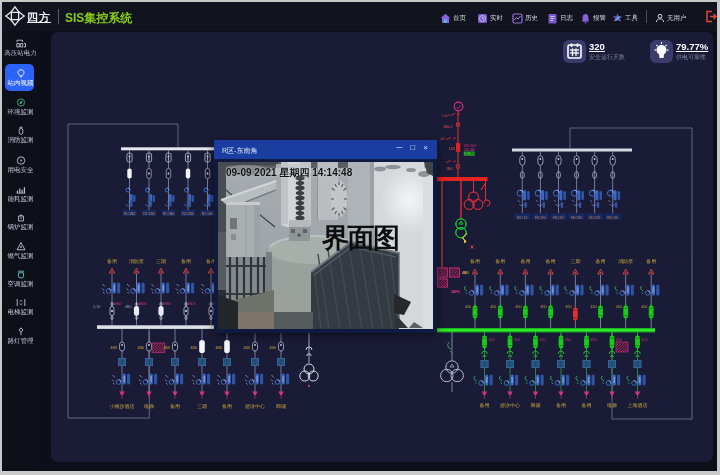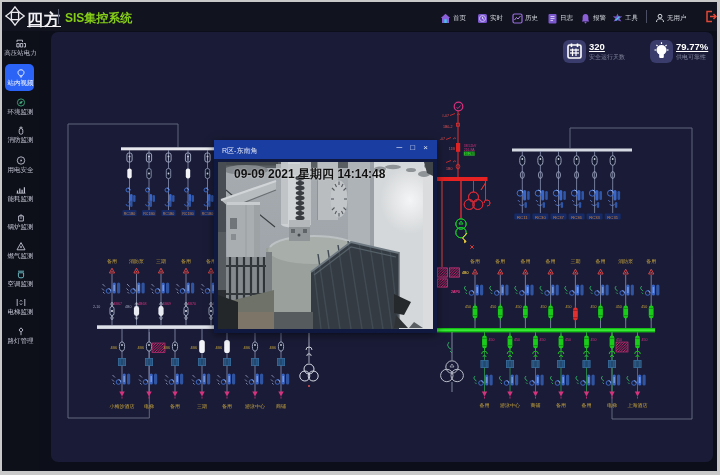--- a/index.html
+++ b/index.html
@@ -1,21 +1,21 @@
 <!DOCTYPE html>
 <html><head>
 <meta charset="utf-8">
 <style>
   html,body{margin:0;padding:0;}
   body{width:720px;height:475px;background:#c9c9c9;font-family:"Liberation Sans",sans-serif;overflow:hidden;position:relative;}
   #app{position:absolute;left:2px;top:2px;width:715px;height:469px;background:#0c0e19;overflow:hidden;}
   
   #nav{position:absolute;left:0;top:0;width:715px;height:29px;background:#11131e;}
   .logo{position:absolute;left:3px;top:4px;width:20px;height:20px;}
-  .brand{position:absolute;left:25px;top:8px;color:#f0f0f4;font-size:16px;font-weight:bold;letter-spacing:1px;text-decoration:underline;}
+  .brand{position:absolute;left:25px;top:8px;color:#f0f0f4;font-size:11px;font-weight:bold;letter-spacing:1px;text-decoration:underline;}
   .navsep{position:absolute;left:56px;top:7px;width:1px;height:15px;background:#555a6e;}
   .apptitle{position:absolute;left:63px;top:8px;color:#84cc16;font-size:12px;font-weight:bold;}
   .mitem{position:absolute;top:9px;height:13px;color:#d8dae2;font-size:6.5px;line-height:13px;}
   .mitem .ic{display:inline-block;vertical-align:middle;margin-right:2px;}
   .msep{position:absolute;left:644px;top:8px;width:1px;height:13px;background:#4a4f63;}
   
   #side{position:absolute;left:0;top:29px;width:37px;height:440px;background:#0d0f19;}
   .sitem{position:absolute;left:0;width:37px;text-align:center;color:#c3c6d2;font-size:6.5px;}
   .sitem .sic{display:block;margin:0 auto 1px auto;width:10px;height:9px;}
   .sel{position:absolute;left:3px;top:33px;width:29px;height:27px;background:#2a63f6;border-radius:5px;}
@@ -24,21 +24,21 @@
   .stat{position:absolute;top:38px;height:24px;}
   .static{position:absolute;width:23px;height:23px;background:#3a3c6b;border-radius:6px;}
   .statv{position:absolute;left:26px;top:1px;color:#ffffff;font-size:9.5px;font-weight:bold;text-decoration:underline;}
   .statl{position:absolute;left:26px;top:13px;color:#84879e;font-size:6px;white-space:nowrap;}
   
   #win{position:absolute;left:212px;top:138px;width:223px;height:193px;background:#101a40;box-shadow:0 2px 8px rgba(0,0,0,0.55);}
   #wtitle{position:absolute;left:0;top:0;width:223px;height:19px;background:#1a3da2;}
   #wtitle .wt{position:absolute;left:8px;top:6px;color:#dde3f2;font-size:7px;}
   #wtitle .wb{position:absolute;right:6px;top:3px;color:#dfe5f5;font-size:8px;letter-spacing:3px;}
   #photo{position:absolute;left:4px;top:22px;width:215px;height:167px;background:#a7adb2;overflow:hidden;}
-  .ts{position:absolute;left:16px;top:4px;color:#111;font-size:12px;font-weight:bold;white-space:nowrap;text-shadow:0 0 2px rgba(230,230,230,0.8);}
+  .ts{position:absolute;left:8px;top:4px;color:#111;font-size:10px;font-weight:bold;white-space:nowrap;text-shadow:0 0 2px rgba(230,230,230,0.8);}
   .wm{position:absolute;left:104px;top:58px;color:#0d0d0f;font-size:27px;font-weight:bold;letter-spacing:-1.5px;}
 </style>
 </head>
 <body>
 <div id="app">
   <div id="panel"></div>
   <svg id="diag" style="position:absolute;left:0;top:0" width="715" height="469" viewBox="2 2 715 469" font-family="Liberation Sans, sans-serif">
   <defs>
     <pattern id="hat" width="2.6" height="2.6" patternUnits="userSpaceOnUse">
           <rect width="2.6" height="2.6" fill="#2a1430"></rect>
@@ -801,20 +801,21 @@
         <rect x="8" y="150" width="48" height="17" fill="#7d7568"></rect>
         <path d="M0,133 L20,140 L20,167 L0,167 Z" fill="#24272a"></path>
 
         <path d="M176,132 L193,140 L186,153 L176,151 Z" fill="#26292c"></path>
         <path d="M178,153 L190,166 L176,166 Z" fill="#303336"></path>
         <path d="M196,160 L205,166 L191,166 Z" fill="#5a5f63"></path>
 
         <rect x="58" y="2" width="34" height="11" fill="#c2c5c8" opacity="0.75"></rect>
       </svg>
       <div class="ts">09-09 2021 星期四 14:14:48</div>
+      <div class="wm">界面图</div>
     </div>
     <div id="wtitle">
         <span class="wt">R区-东南角</span>
         <span class="wb">─ □ ×</span>
       </div>
   </div>
 
   <div id="nav">
     <svg class="logo" viewBox="0 0 20 20">
         <g fill="none" stroke="#e8e8ee" stroke-width="1.3" stroke-linejoin="miter">

